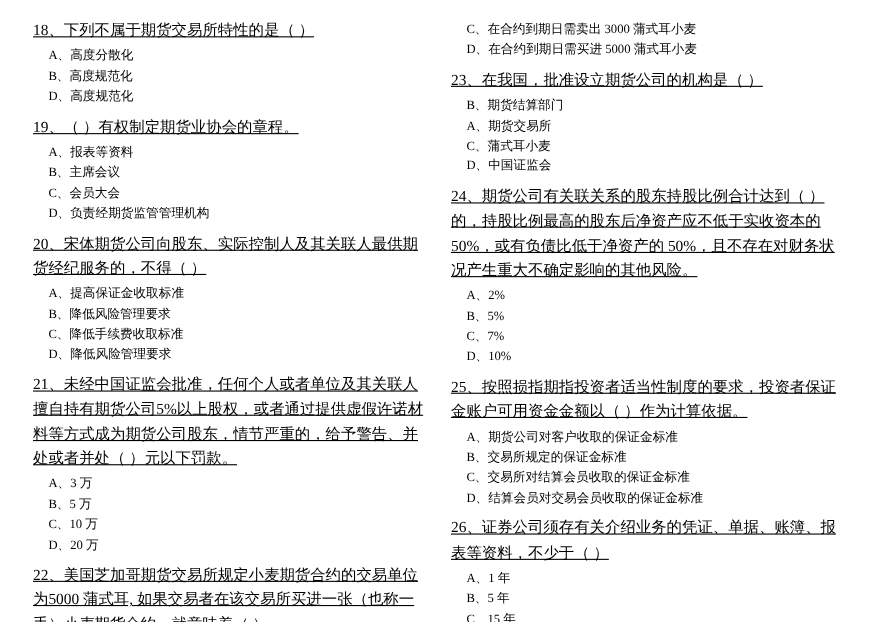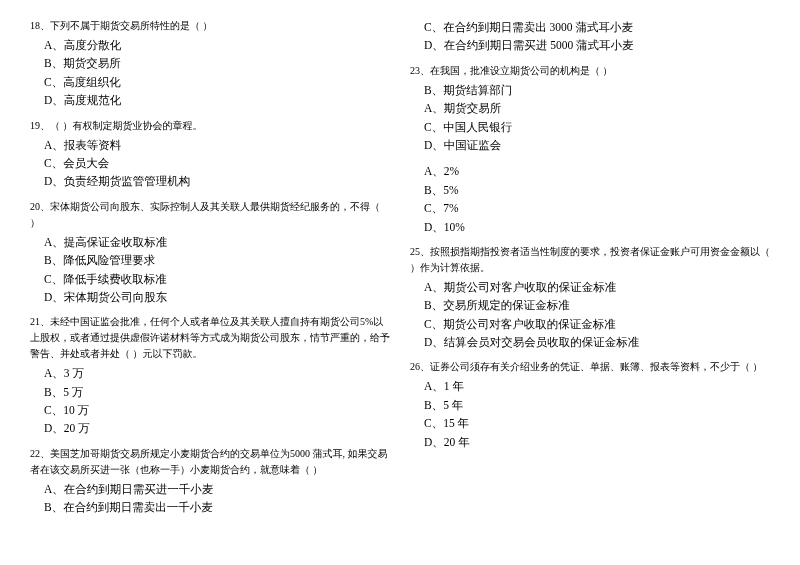--- a/index.html
+++ b/index.html
@@ -24,55 +24,56 @@
       flex: 1;
       display: flex;
       flex-direction: column;
       gap: 0;
     }
     .question {
       margin-bottom: 8px;
       line-height: 1.6;
     }
     .question-text {
-      font-size: 10px;
+      font-size: 14px;
       line-height: 1.6;
       margin-bottom: 2px;
+      text-decoration: underline;
     }
     .option {
       font-size: 11.5px;
       line-height: 1.6;
       padding-left: 14px;
     }
   </style>
 </head>
 <body>
 
 <div class="page-content">
 
   <div class="column" id="left-col">
       <div class="question">
         <p class="question-text">18、下列不属于期货交易所特性的是（    ）</p>
         <p class="option">A、高度分散化</p>
-        <p class="option">B、期货交易所</p>
-        <p class="option">C、高度组织化</p>
+        <p class="option">B、高度规范化</p>
         <p class="option">D、高度规范化</p>
       </div>
       <div class="question">
         <p class="question-text">19、（    ）有权制定期货业协会的章程。</p>
         <p class="option">A、报表等资料</p>
+        <p class="option">B、主席会议</p>
         <p class="option">C、会员大会</p>
         <p class="option">D、负责经期货监管管理机构</p>
       </div>
       <div class="question">
         <p class="question-text">20、宋体期货公司向股东、实际控制人及其关联人最供期货经纪服务的，不得（    ）</p>
         <p class="option">A、提高保证金收取标准</p>
         <p class="option">B、降低风险管理要求</p>
         <p class="option">C、降低手续费收取标准</p>
-        <p class="option">D、宋体期货公司向股东</p>
+        <p class="option">D、降低风险管理要求</p>
       </div>
       <div class="question">
         <p class="question-text">21、未经中国证监会批准，任何个人或者单位及其关联人擅自持有期货公司5%以上股权，或者通过提供虚假许诺材料等方式成为期货公司股东，情节严重的，给予警告、并处或者并处（    ）元以下罚款。</p>
         <p class="option">A、3 万</p>
         <p class="option">B、5 万</p>
         <p class="option">C、10 万</p>
         <p class="option">D、20 万</p>
       </div>
       <div class="question">
         <p class="question-text">22、美国芝加哥期货交易所规定小麦期货合约的交易单位为5000 蒲式耳, 如果交易者在该交易所买进一张（也称一手）小麦期货合约，就意味着（    ）</p>
@@ -83,34 +84,35 @@
 
   <div class="column" id="right-col">
       <div class="question">
         <p class="option">C、在合约到期日需卖出 3000 蒲式耳小麦</p>
         <p class="option">D、在合约到期日需买进 5000 蒲式耳小麦</p>
       </div>
       <div class="question">
         <p class="question-text">23、在我国，批准设立期货公司的机构是（    ）</p>
         <p class="option">B、期货结算部门</p>
         <p class="option">A、期货交易所</p>
-        <p class="option">C、中国人民银行</p>
+        <p class="option">C、蒲式耳小麦</p>
         <p class="option">D、中国证监会</p>
       </div>
       <div class="question">
+        <p class="question-text">24、期货公司有关联关系的股东持股比例合计达到（    ）的，持股比例最高的股东后净资产应不低于实收资本的 50%，或有负债比低于净资产的 50%，且不存在对财务状况产生重大不确定影响的其他风险。</p>
         <p class="option">A、2%</p>
         <p class="option">B、5%</p>
         <p class="option">C、7%</p>
         <p class="option">D、10%</p>
       </div>
       <div class="question">
         <p class="question-text">25、按照损指期指投资者适当性制度的要求，投资者保证金账户可用资金金额以（    ）作为计算依据。</p>
         <p class="option">A、期货公司对客户收取的保证金标准</p>
         <p class="option">B、交易所规定的保证金标准</p>
-        <p class="option">C、期货公司对客户收取的保证金标准</p>
+        <p class="option">C、交易所对结算会员收取的保证金标准</p>
         <p class="option">D、结算会员对交易会员收取的保证金标准</p>
       </div>
       <div class="question">
         <p class="question-text">26、证券公司须存有关介绍业务的凭证、单据、账簿、报表等资料，不少于（    ）</p>
         <p class="option">A、1 年</p>
         <p class="option">B、5 年</p>
         <p class="option">C、15 年</p>
         <p class="option">D、20 年</p>
       </div>
     </div>

